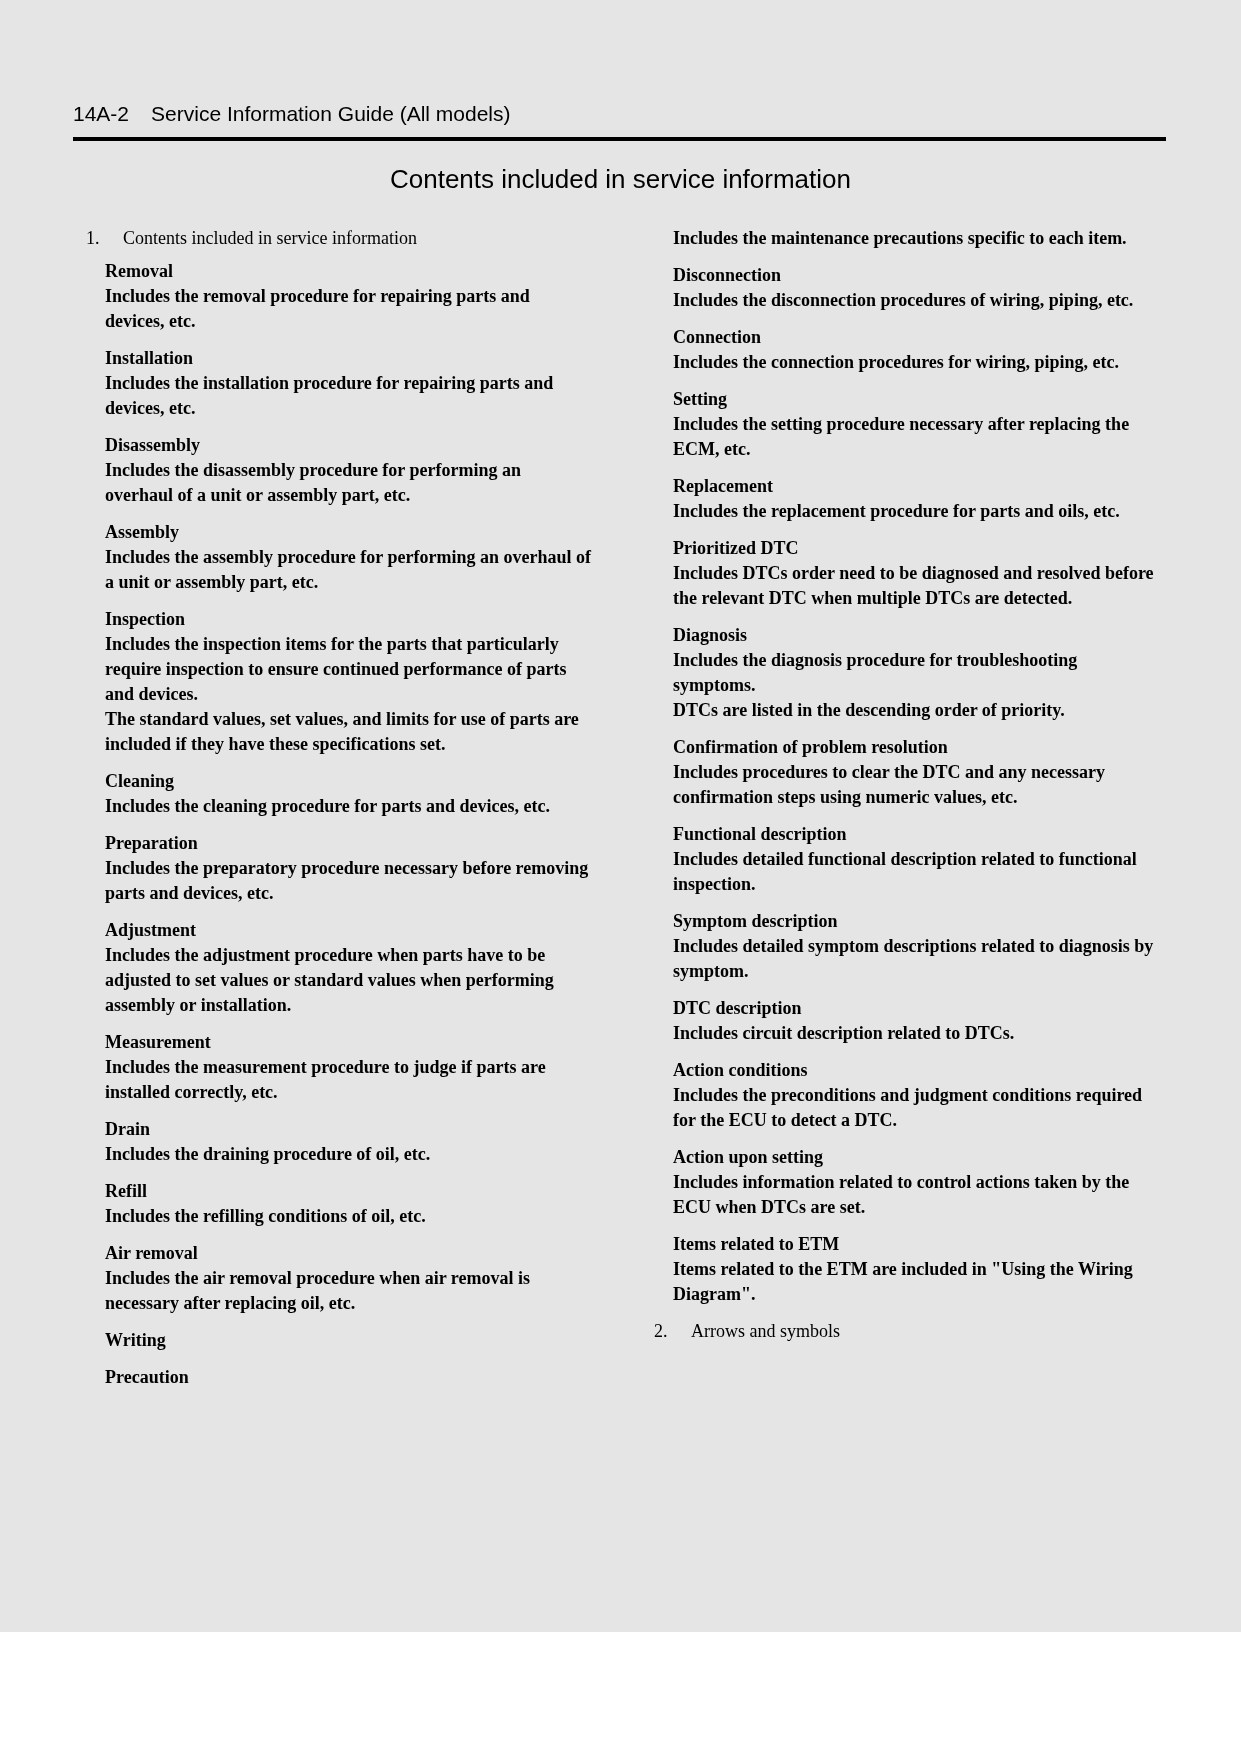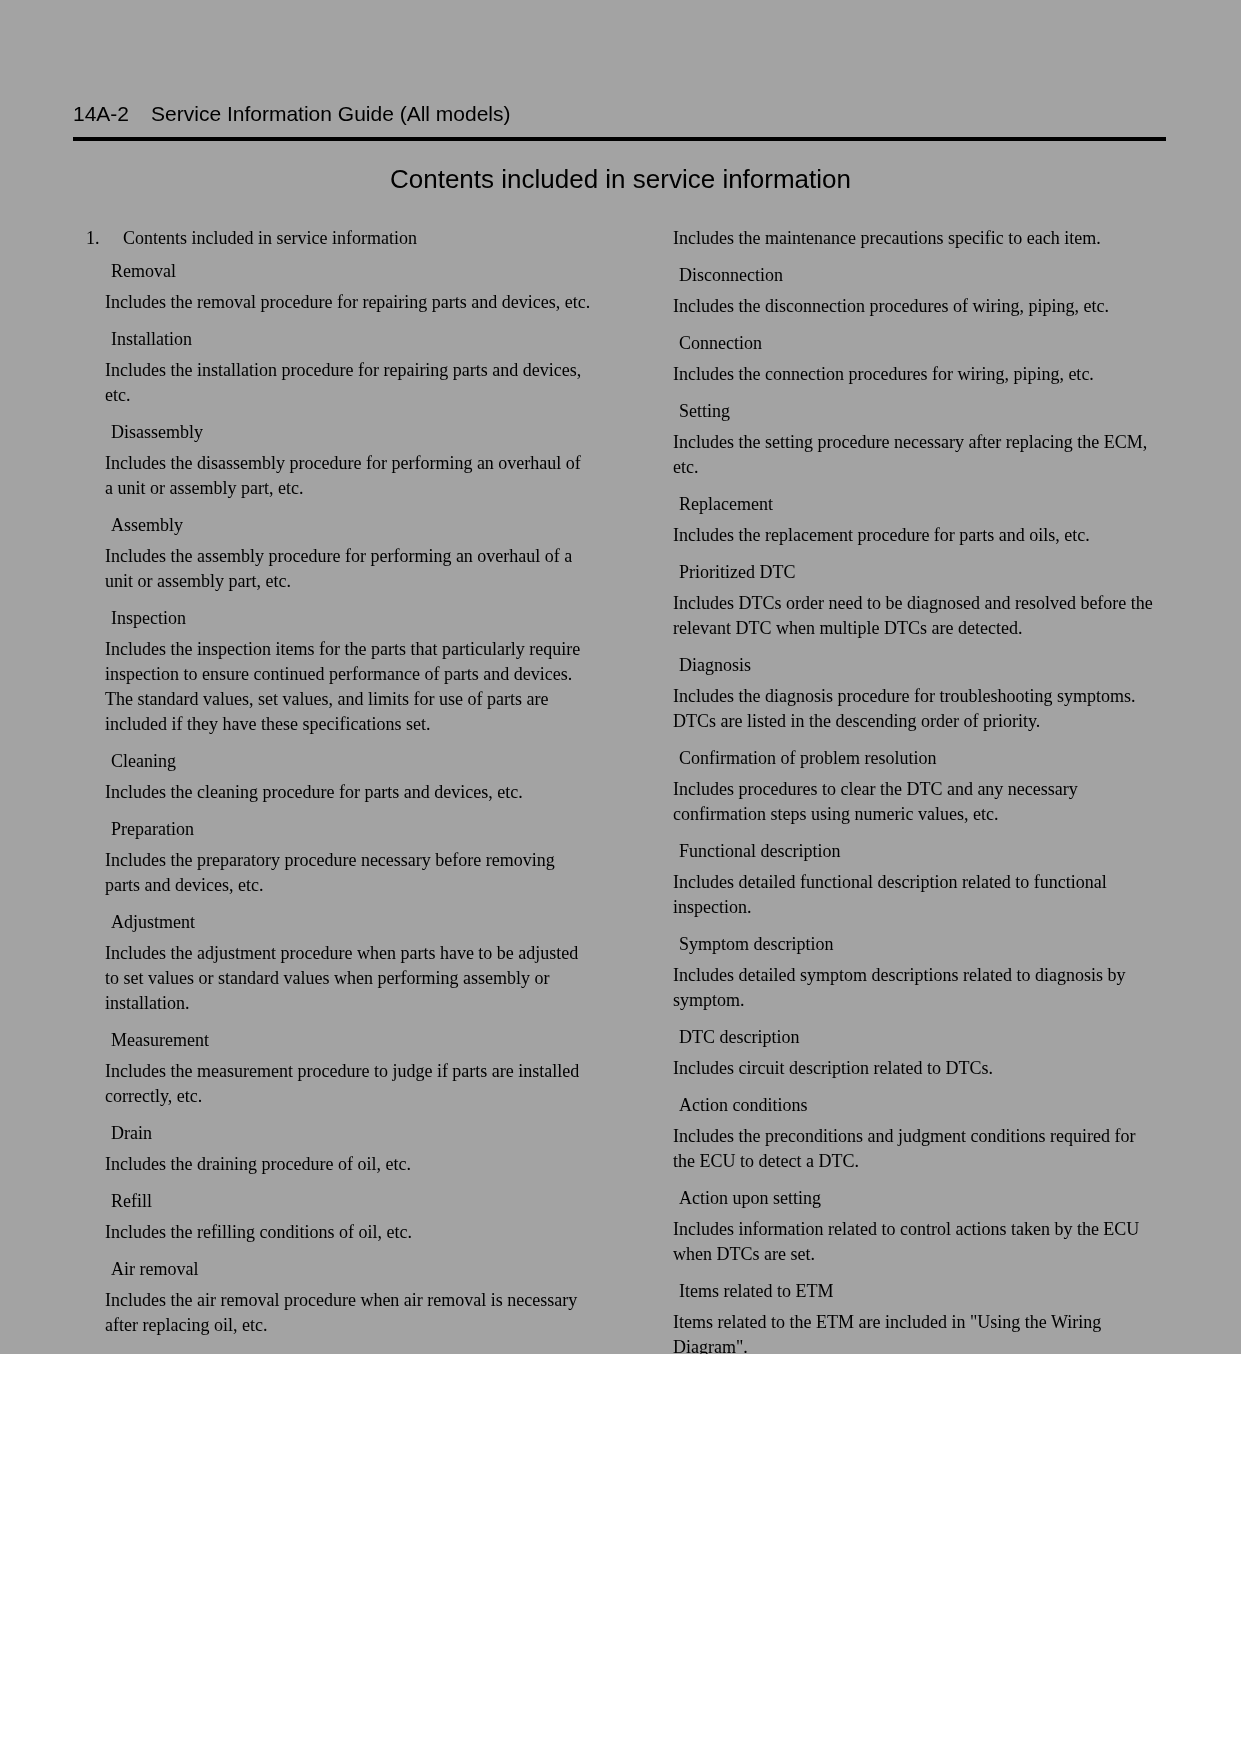--- a/index.html
+++ b/index.html
@@ -3,22 +3,22 @@
 <meta charset="utf-8">
 <style>
   html, body {
     margin: 0;
     padding: 0;
     background: #ffffff;
   }
   .page {
     position: relative;
     width: 1241px;
-    height: 1354px;
-    background: #a3a3a3;
+    height: 1632px;
+    background: #e5e5e5;
     color: #000000;
     overflow: hidden;
   }
   
   .running-header {
     position: absolute;
     left: 73px;
     right: 75px;
     top: 101px;
     font-family: "Liberation Sans", sans-serif;
@@ -65,22 +65,22 @@
   .col-right { width: 488px; }
 
   .numbered-item {
     display: flex;
     margin-left: -19px;
     margin-bottom: 8px;
   }
   .numbered-item .item-number { width: 37px; flex: 0 0 37px; }
   .numbered-item .item-text   { flex: 1; }
 
-  .entry { margin-bottom: 12px; }
-  .entry .heading { margin: 6px; }
+  .entry { margin-bottom: 12px; font-weight: bold; }
+  .entry .heading { margin: 0; }
   .entry .body    { margin: 0; }
 </style>
 </head>
 <body>
 
 <div class="page">
 
   <div class="running-header">
     <span class="page-ref">14A-2</span><span>Service Information Guide (All models)</span>
   </div>

